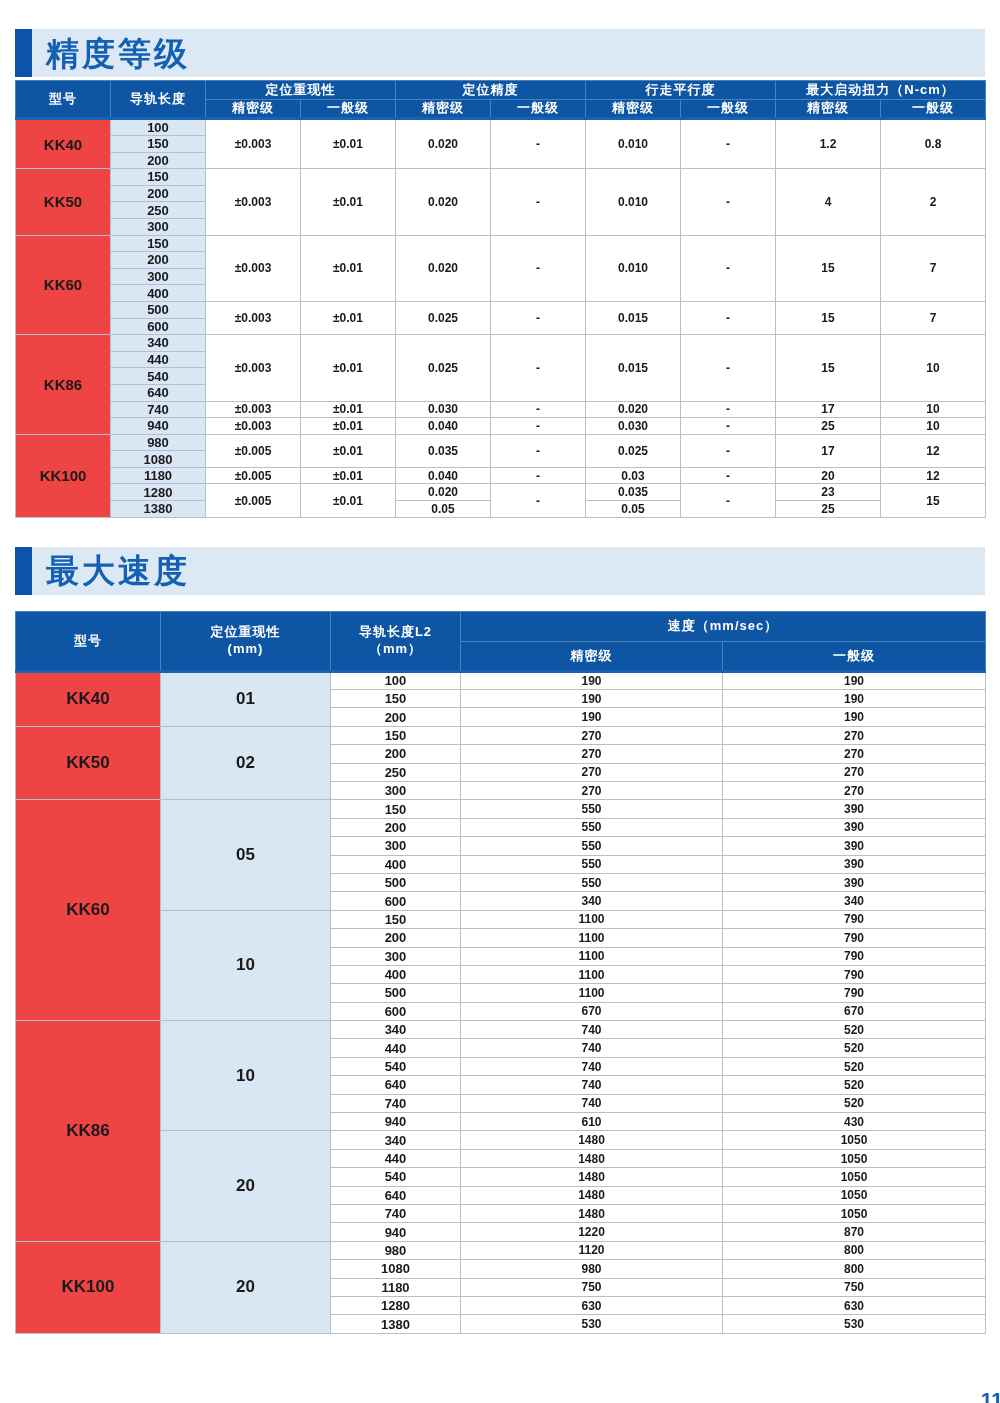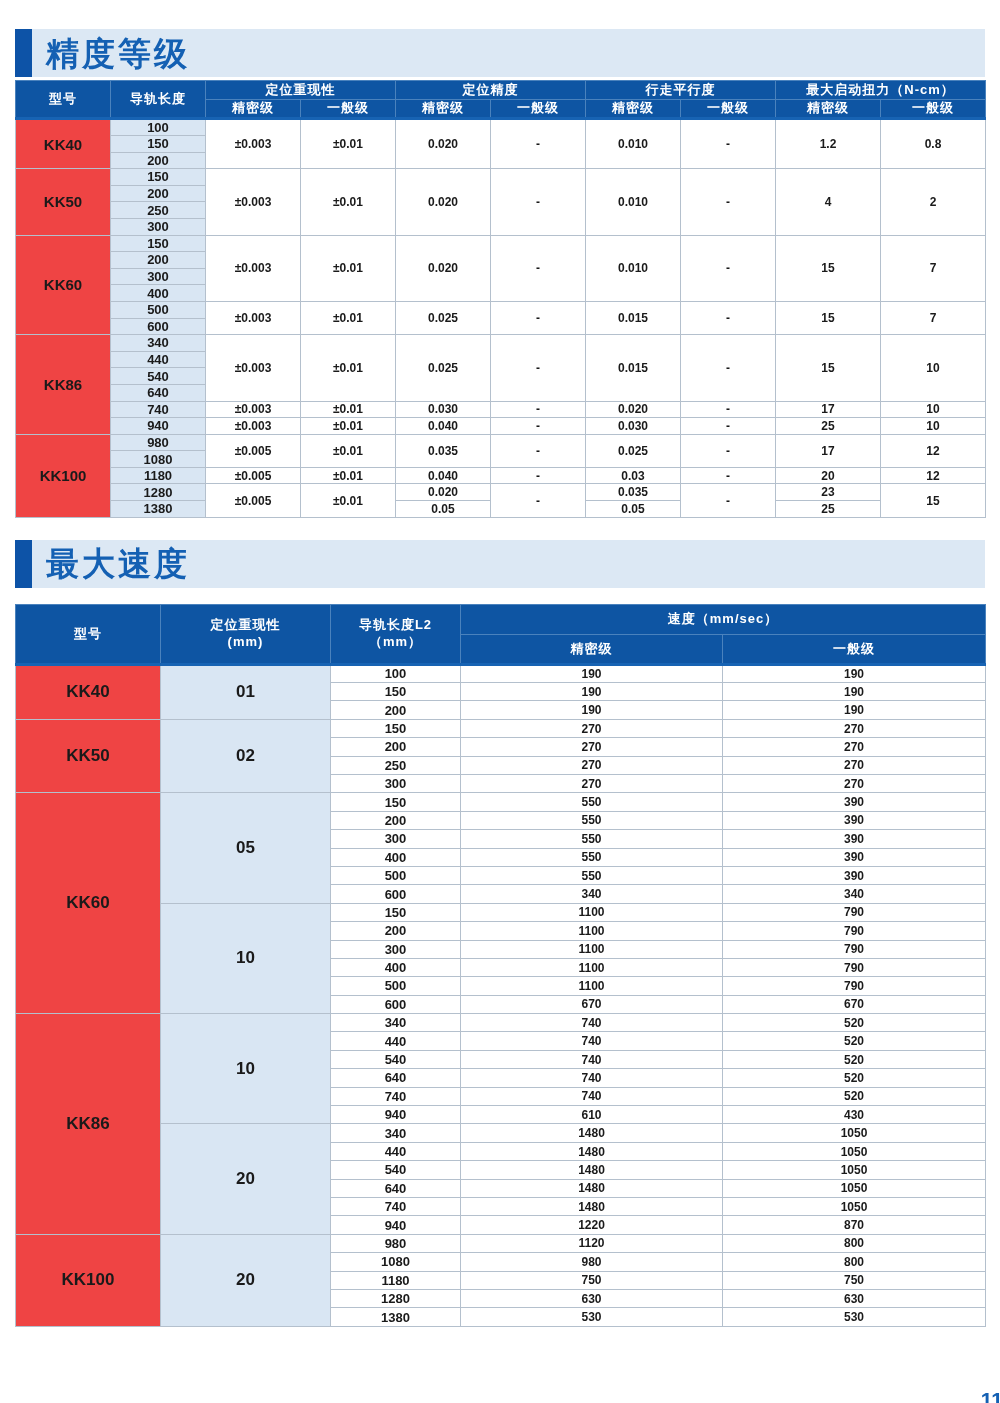--- a/index.html
+++ b/index.html
@@ -8,21 +8,21 @@
     background:#ffffff;
     font-family:"Liberation Sans","DejaVu Sans",sans-serif;
     color:#1a1a1a;
   }
   .page{padding-top:29px;}
   
   .section-title{display:flex;margin:0 15px;height:48px;}
   .title-bar{width:17px;background:#0d53a7;}
   .title-banner{flex:1;background:#dce8f4;display:flex;align-items:center;padding-left:14px;}
   .title-text{color:#1460b3;font-size:33px;font-weight:700;letter-spacing:3px;line-height:1;}
-  .mt22{margin-top:22px;}
+  .mt22{margin-top:29px;}
   
   table{border-collapse:collapse;table-layout:fixed;width:970px;margin:3px 15px 0;}
   #t2{margin-top:16px;}
   th,td{border:1px solid #b4c0cd;text-align:center;vertical-align:middle;padding:0;overflow:hidden;}
   thead th{
     background:#0e55a3;color:#ffffff;font-weight:700;font-size:13px;
     border:1px solid #4a82bd;letter-spacing:1px;white-space:pre-line;line-height:1.25;
   }
   thead{border-bottom:3px solid #1763b3;}
   #t1 thead tr{height:19px;}

